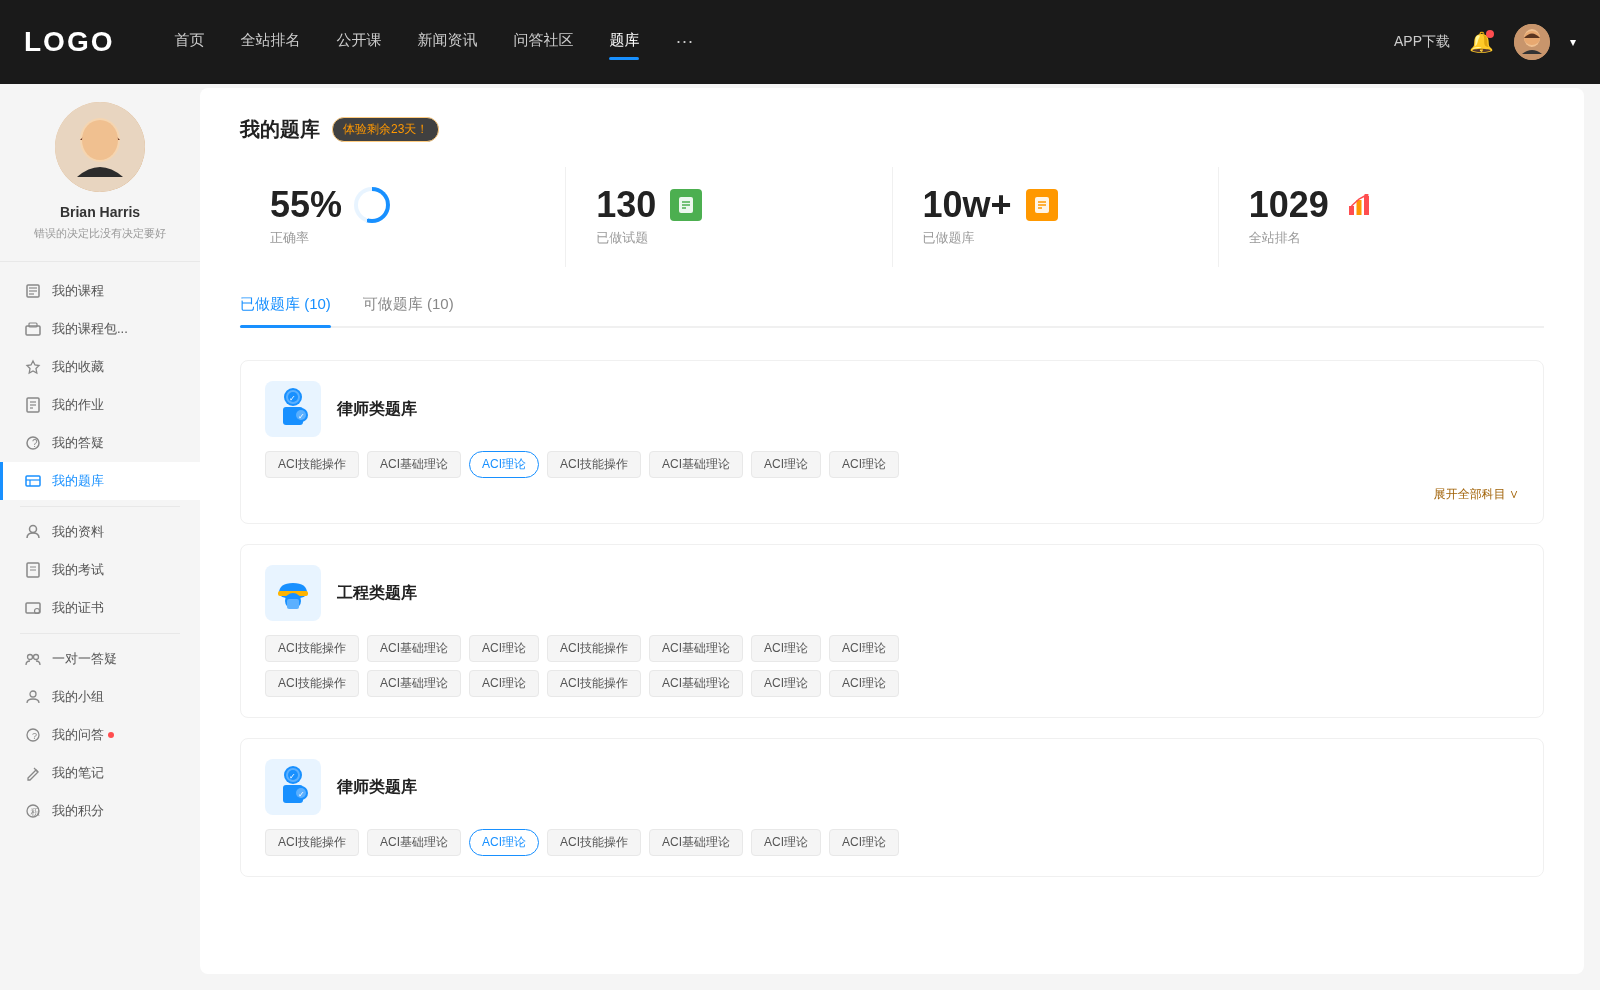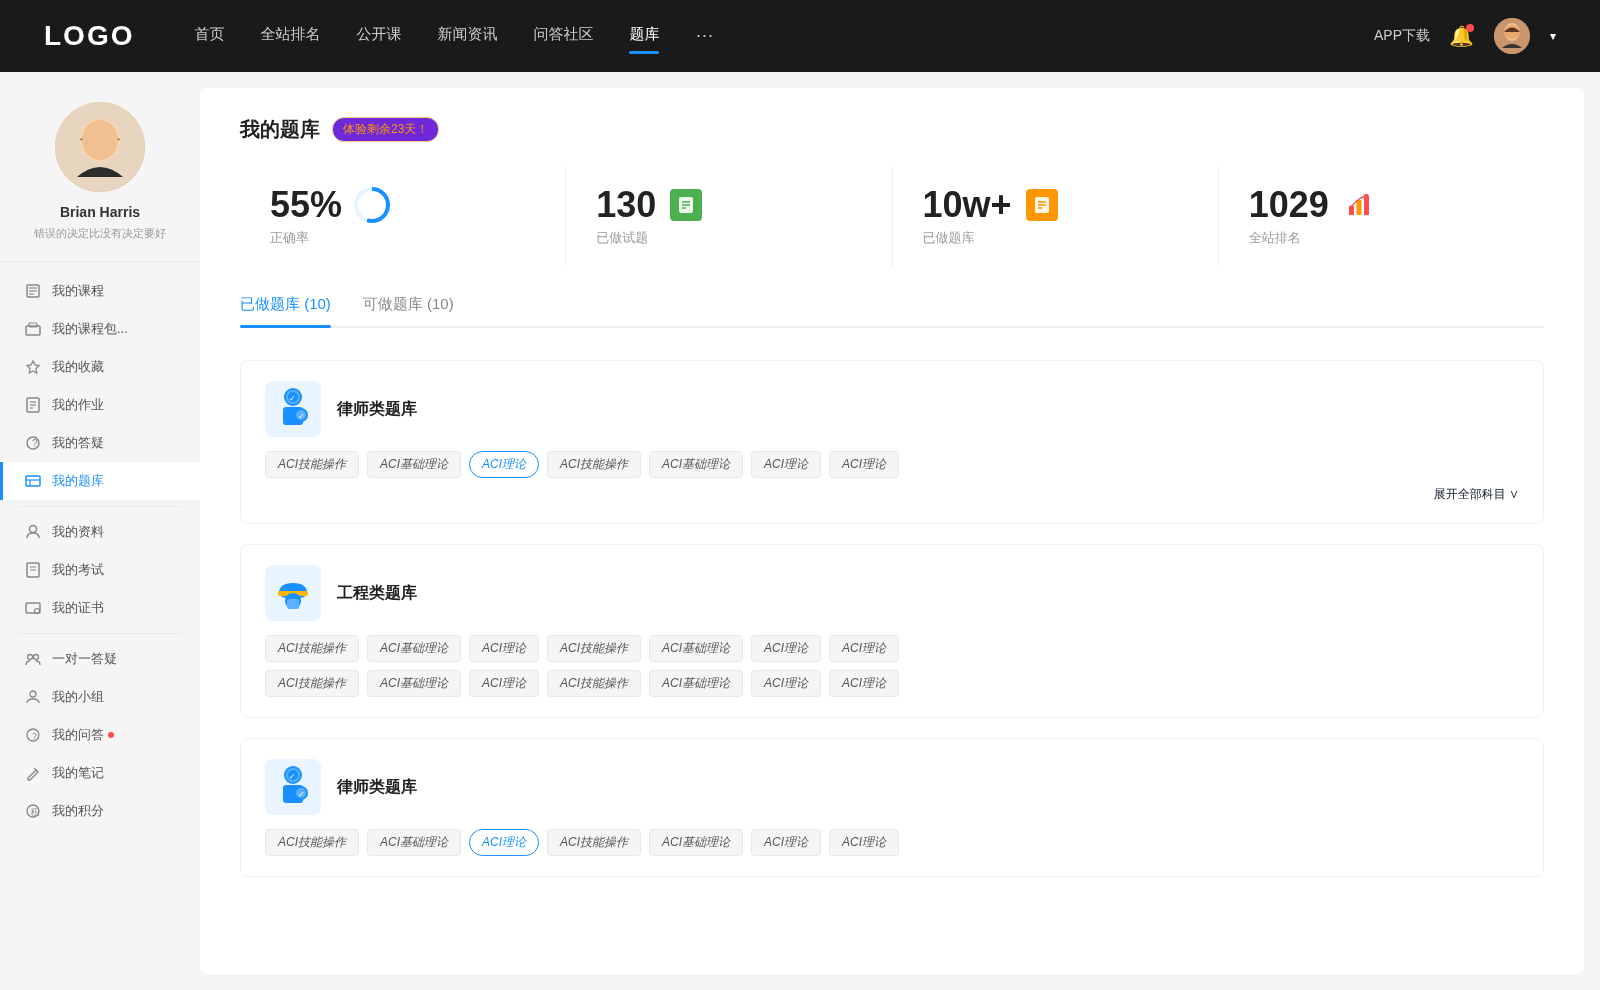--- a/index.html
+++ b/index.html
@@ -1,24 +1,24 @@
 <!DOCTYPE html>
 <html><head>
   <meta charset="utf-8">
   <style>
     * { box-sizing: border-box; margin: 0; padding: 0; }
     body { font-family: -apple-system, BlinkMacSystemFont, 'PingFang SC', 'Microsoft YaHei', sans-serif; background: #f5f5f5; color: #333; }
 
     
     .top-nav {
       background: #1a1a1a;
-      height: 72px;
+      height: 84px;
       display: flex;
       align-items: center;
-      padding: 0 44px;
+      padding: 0 24px;
       position: fixed;
       top: 0; left: 0; right: 0;
       z-index: 100;
     }
     .nav-logo {
       color: white;
       font-size: 28px;
       font-weight: bold;
       letter-spacing: 2px;
       margin-right: 60px;
@@ -186,21 +186,21 @@
       align-items: center;
       margin-bottom: 24px;
       gap: 12px;
     }
     .page-title {
       font-size: 20px;
       font-weight: 600;
       color: #222;
     }
     .trial-badge {
-      background: #6d28d9;
+      background: #404040;
       color: #ff9800;
       font-size: 12px;
       padding: 3px 10px;
       border-radius: 12px;
       border: 1px solid #ffcc80;
     }
 
     
     .stats-row {
       display: flex;
@@ -303,32 +303,31 @@
       margin-top: 10px;
     }
     .tag {
       font-size: 12px;
       padding: 4px 12px;
       border-radius: 4px;
       background: #f5f5f5;
       color: #555;
       cursor: pointer;
       border: 1px solid #e8e8e8;
-      font-style: italic;
     }
     .tag.active-tag {
       background: white;
       color: #1890ff;
       border: 1px solid #1890ff;
       border-radius: 14px;
     }
     .expand-link {
       text-align: right;
       font-size: 12px;
-      color: #0f172a;
+      color: #a16207;
       cursor: pointer;
       margin-top: 8px;
     }
     .collapse-link {
       text-align: right;
       font-size: 12px;
       color: #1890ff;
       cursor: pointer;
       margin-top: 8px;
     }

